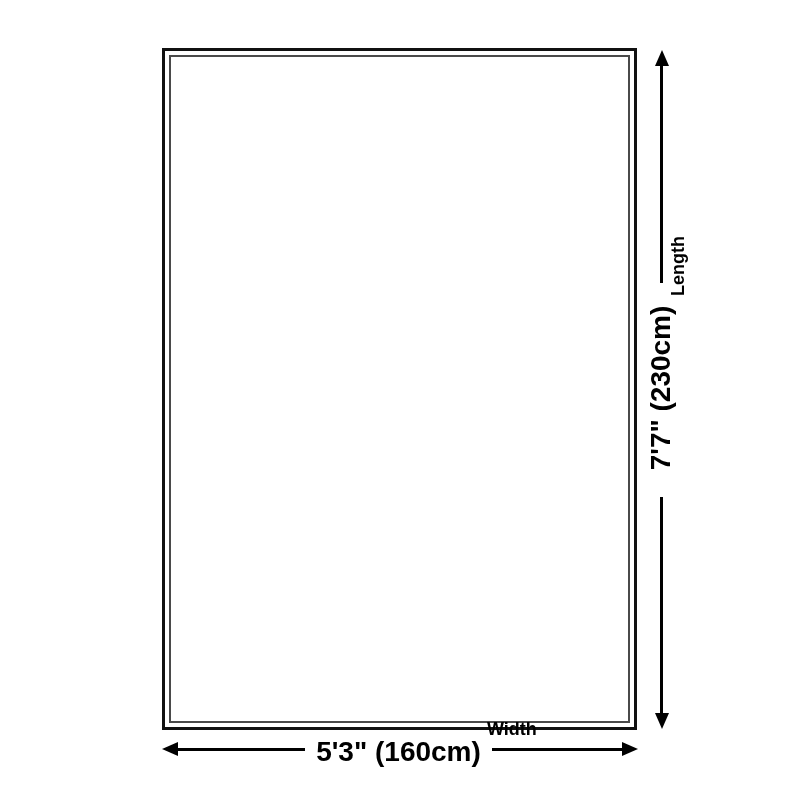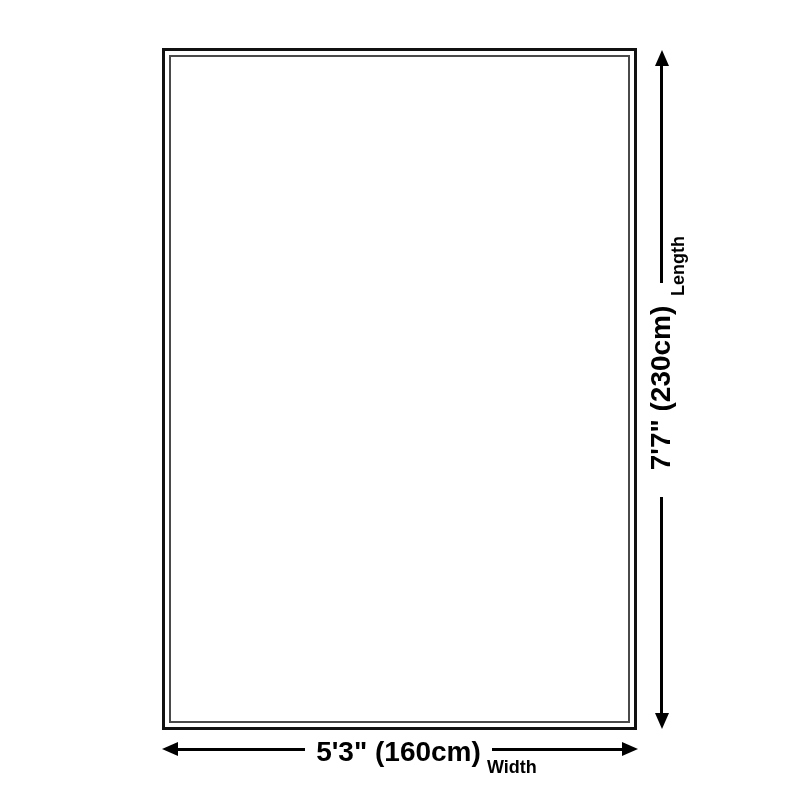--- a/index.html
+++ b/index.html
@@ -75,21 +75,21 @@
     white-space: nowrap;
   }
   .width-value {
     left: 305px;
     top: 737px;
     width: 187px;
     text-align: center;
   }
   .width-caption {
     left: 487px;
-    top: 758px;
+    top: 720px;
   }
   .length-value {
     left: 661px;
     top: 388px;
     transform: translate(-50%, -50%) rotate(-90deg);
   }
   .length-caption {
     left: 679px;
     top: 266px;
     transform: translate(-50%, -50%) rotate(-90deg);

